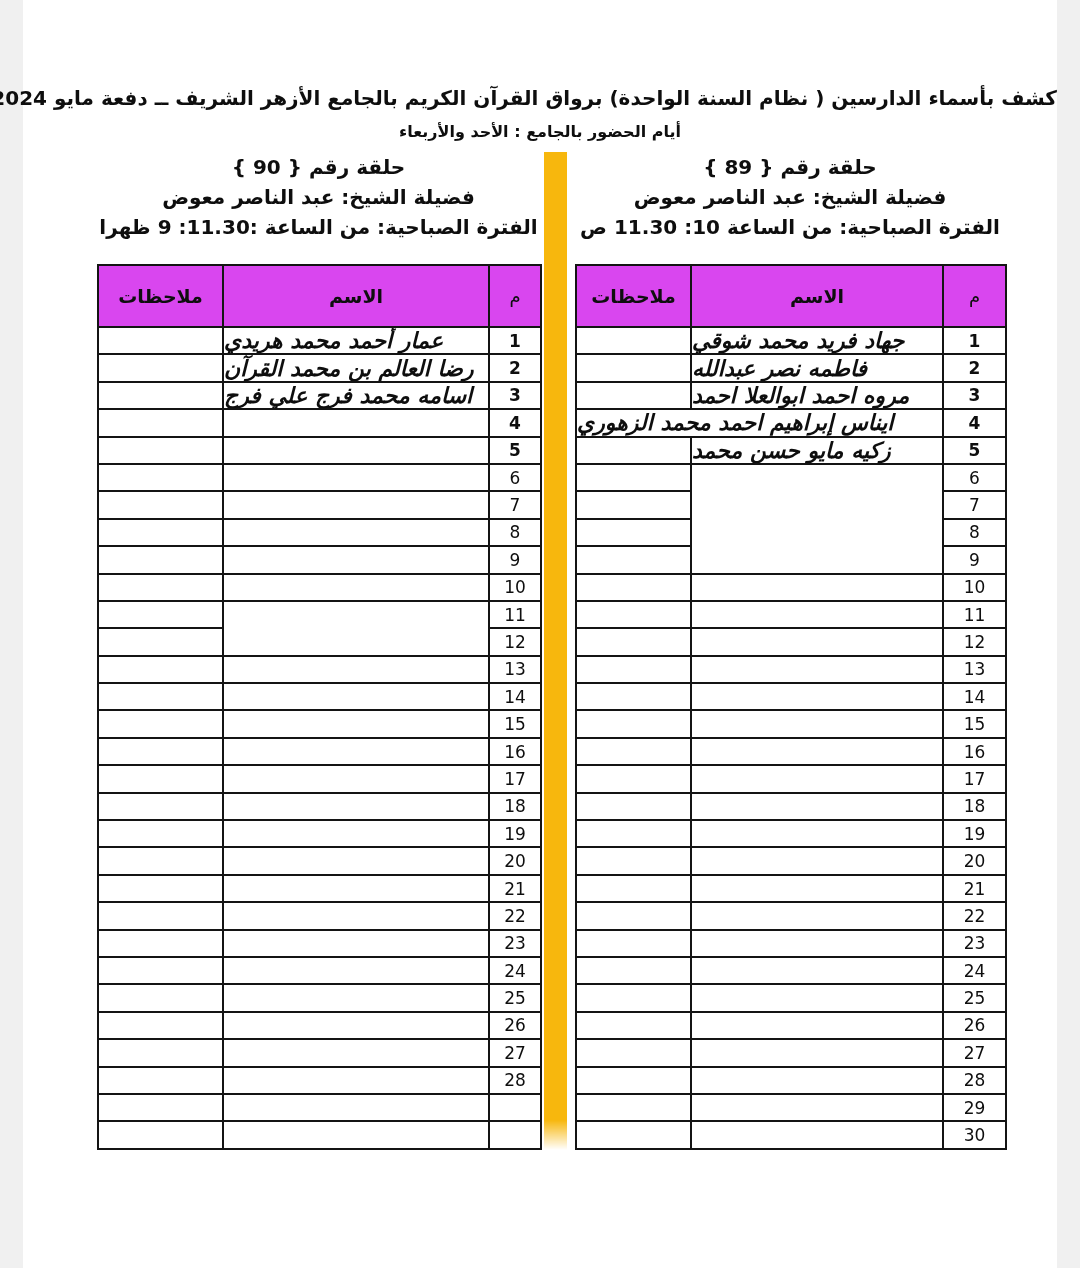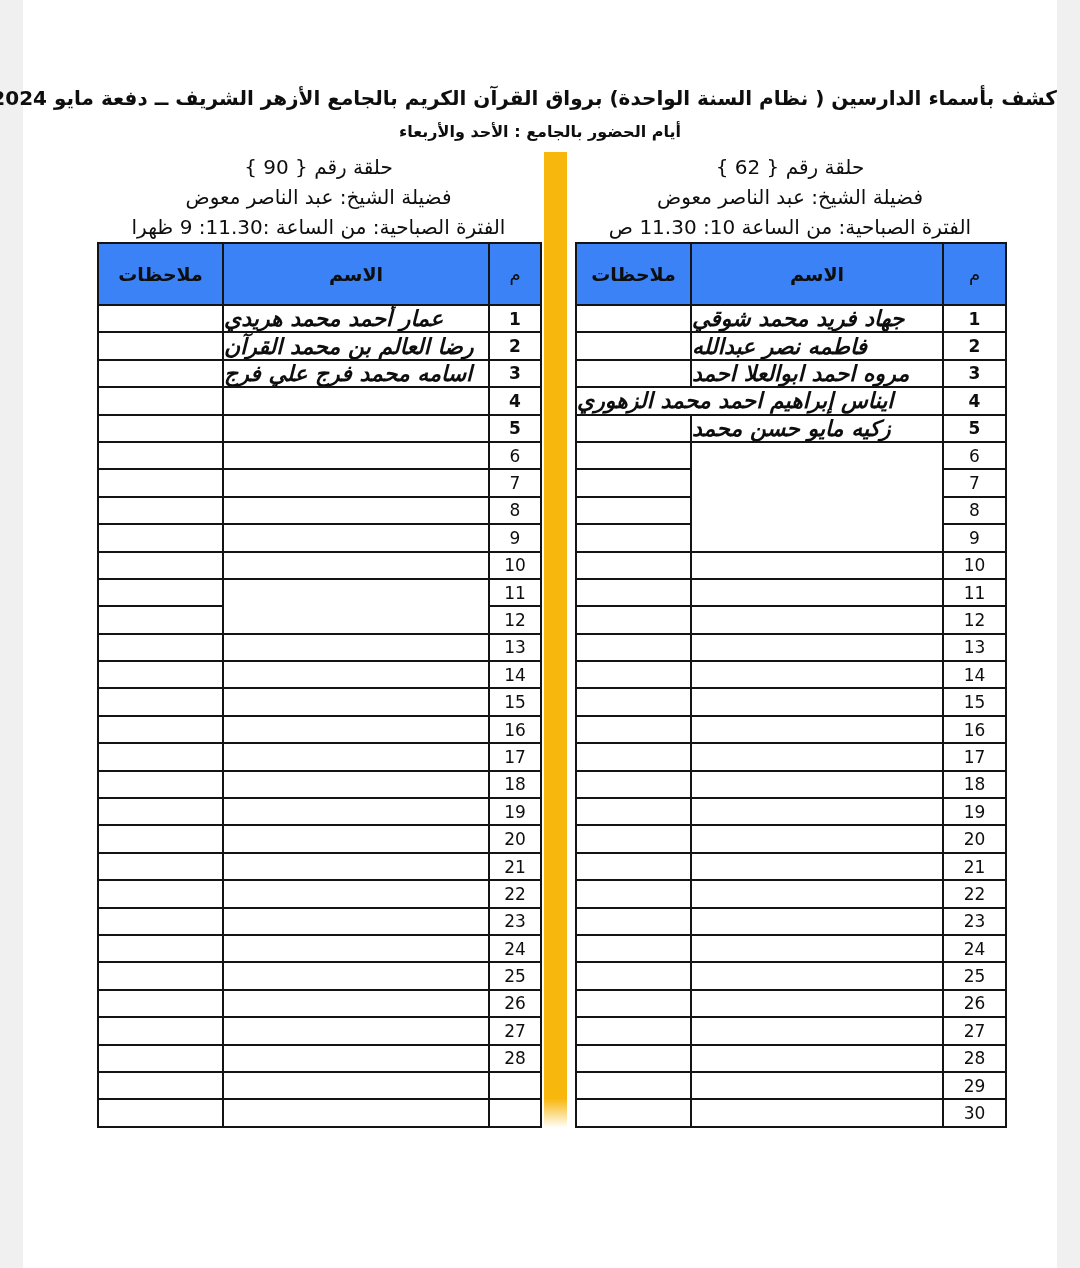--- a/index.html
+++ b/index.html
@@ -53,45 +53,45 @@
     margin-left: 4px;
     margin-right: 8px;
     background: #F7B70D;
     -webkit-mask-image: linear-gradient(to bottom, #000 0%, #000 97%, transparent 100%);
             mask-image: linear-gradient(to bottom, #000 0%, #000 97%, transparent 100%);
   }
   .c-head {
     direction: rtl;
     text-align: center;
     font-size: 20px;
-    font-weight: 400;
+    font-weight: 700;
     line-height: 30px;
     height: 90px;
-    margin-bottom: 0;
+    margin-bottom: 22px;
     white-space: nowrap;
   }
   
   table.roster {
     border-collapse: collapse;
     table-layout: fixed;
     direction: rtl;
     width: 100%;
   }
   table.roster td, table.roster th {
     border: 2px solid #141414;
     padding: 0;
     vertical-align: middle;
     overflow: hidden;
   }
   table.roster thead th {
     height: 60px;
     text-align: center;
     font-weight: 700;
     font-size: 19px;
-    background: #3b82f6;
+    background: #d946ef;
   }
   table.roster thead th.h-num {
     font-weight: 400;
     font-size: 18px;
   }
   table.roster tbody td { height: 25.4px; background: #ffffff; }
   td.num {
     text-align: center;
     font-size: 17px;
     font-weight: 400;
@@ -297,21 +297,21 @@
               <td class="notes"></td>
             </tr>
           </tbody>
       </table>
     </section>
 
     <div class="divider" style="background: rgb(247, 183, 13);"></div>
 
     <section class="circle circle-right">
       <div class="c-head">
-        <div>حلقة رقم {  62  }</div>
+        <div>حلقة رقم {  89  }</div>
         <div>فضيلة الشيخ: عبد الناصر معوض</div>
         <div>الفترة الصباحية: من الساعة 10: 11.30 ص</div>
       </div>
       <table class="roster" dir="rtl">
         <colgroup>
             <col class="w-num-r">
             <col class="w-name-r">
             <col class="w-notes-r">
           </colgroup>
         <thead>

